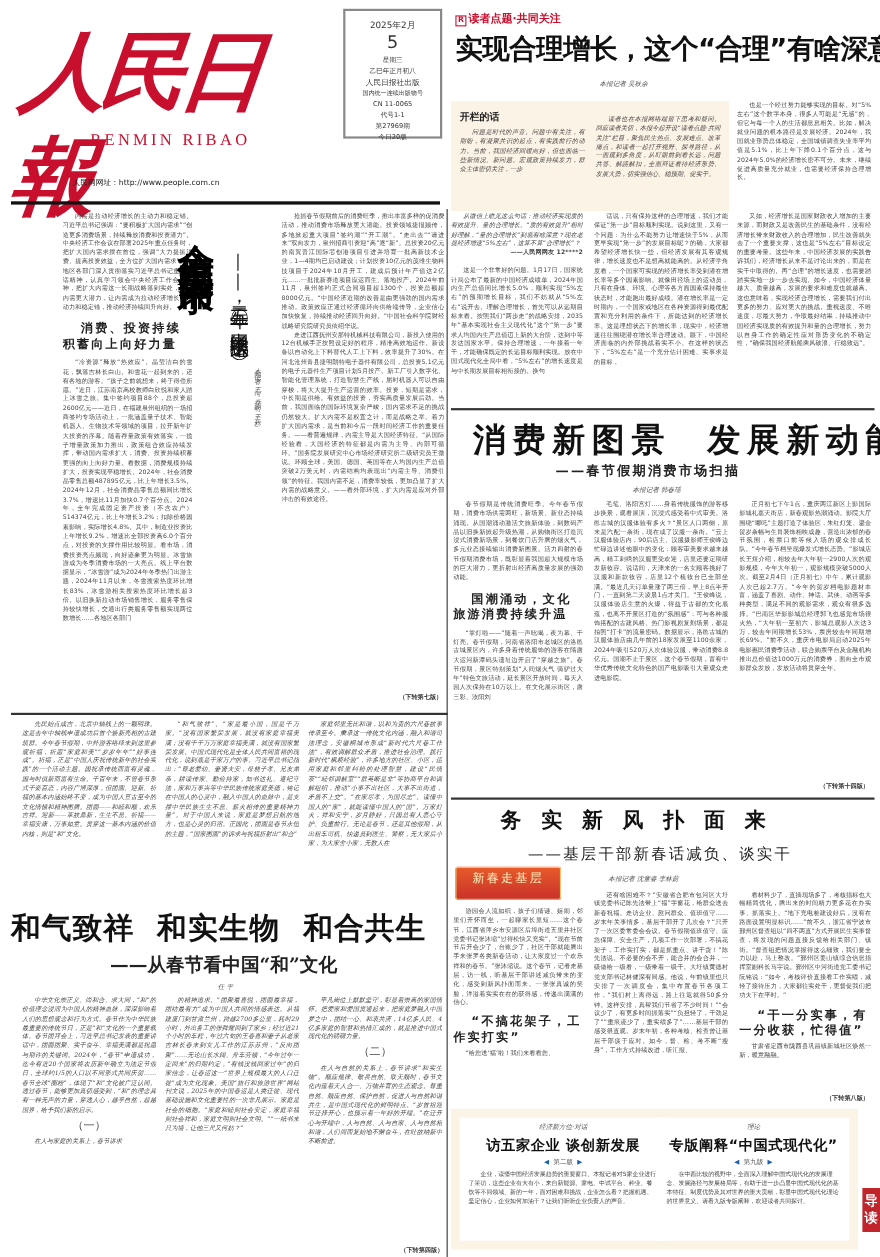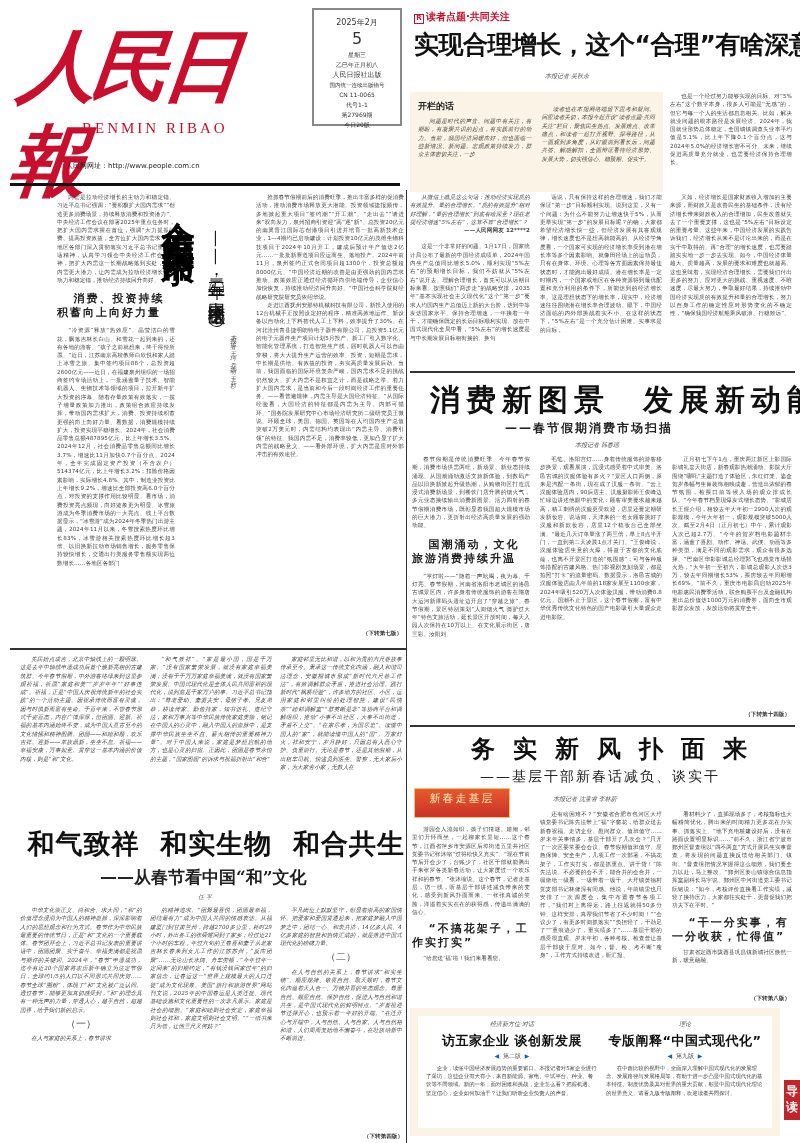--- a/index.html
+++ b/index.html
@@ -145,42 +145,42 @@
 <div class="abs small serif" style="left:20px;top:655px;width:122px;height:155px;overflow:hidden;font-style:italic;">
     <p>先民始点成吉，北京中轴线上的一颗明珠。这是去年中轴线申遗成功后首个焕新亮相的古建筑群。今年春节假期，中外游客络绎来到这里参观祈福，祈愿“家庭和美”“岁岁年年”“好事连成”。祈福，正是“中国人庆祝传统新年的社会实践”的一个活动主题。因祝承传统而富有灵魂，因与时俱新而富有生命。千百年来，不管春节形式千姿百态，内容广博深厚，但团圆、迎新、祈福的基本内涵始终不变，成为中国人亘古至今的文化情愫和精神图腾。团圆——和睦和顺，欢乐吉祥。迎新——革故鼎新，生生不息。祈福——幸福安康，万事如意。贯穿这一基本内涵的价值内核，则是“和”文化。</p>
   </div>
 <div class="abs small serif" style="left:150px;top:655px;width:122px;height:155px;overflow:hidden;font-style:italic;">
     <p>“和气致祥”。“家是最小国，国是千万家。”没有国家繁荣发展，就没有家庭幸福美满；没有千千万万家庭幸福美满，就没有国家繁荣发展。中国式现代化是全体人民共同富裕的现代化，说到底是千家万户的事。习近平总书记指出：“尊老爱幼、妻贤夫安，母慈子孝、兄友弟恭，耕读传家、勤俭持家，知书达礼、遵纪守法，家和万事兴等中华民族传统家庭美德，铭记在中国人的心灵中，融入中国人的血脉中，是支撑中华民族生生不息、薪火相传的重要精神力量”。对于中国人来说，家庭是梦想启航的地方，也是心灵的归宿。正因此，团圆是春节永恒的主题，“国家图圆”的诉求与祝福折射出“和合”</p>
   </div>
 <div class="abs small serif" style="left:280px;top:655px;width:122px;height:155px;overflow:hidden;font-style:italic;">
     <p>家庭邻里无比和谐，以和为贵的六尺巷故事传承至今。秉承这一传统文化内涵，融入和谐司法理念，安徽桐城市形成“新时代六尺巷工作法”，有效调解群众矛盾，推进社会治理。践行新时代“枫桥经验”，许多地方的社区、小区，运用家庭和邻里纠纷的处理智慧，建设“民情茶”“睦邻调解室”“群英断是非”等协商平台和调解组织，推动“小事不出社区，大事不出街道，矛盾不上交”。“在家尽孝，为国尽忠”。读懂中国人的“家”，就能读懂中国人的“国”。万家灯火，祥和安宁，岁月静好，只因总有人悉心守护、负重前行。无论是春节，还是其他假期，从出租车司机、快递员到医生、警察，无大家后小家，为大家舍小家，无数人在</p>
   </div>
 
-<div class="abs" style="left:10px;top:826px;width:395px;text-align:right;font-size:27px;font-weight:900;color:#111;white-space:pre;letter-spacing:1px;">和气致祥  和实生物  和合共生</div>
+<div class="abs" style="left:10px;top:826px;width:395px;text-align:left;font-size:27px;font-weight:900;color:#111;white-space:pre;letter-spacing:1px;">和气致祥  和实生物  和合共生</div>
 <div class="abs serif" style="left:100px;top:866px;font-size:17px;font-weight:bold;color:#222;">——从春节看中国“和”文化</div>
 <div class="abs byline" style="left:198px;top:893px;">任  平</div>
 
 <div class="abs small serif" style="left:20px;top:906px;width:122px;height:237px;overflow:hidden;font-style:italic;">
   <p>中华文化崇正义、尚和合、求大同，“和”的价值理念浸润为中国人的精神血脉，深深影响着人们的思想观念和行为方式。春节作为中华民族最重要的传统节日，正是“和”文化的一个重要载体。春节团拜会上，习近平总书记发表的重要讲话中，团圆团聚、实干奋斗、幸福美满都是祝愿与期许的关键词。2024年，“春节”申遗成功，迄今有近20个国家将农历新年确立为法定节假日，全球约1/5的人口以不同形式共同庆贺……春节全球“圈粉”，体现了“和”文化被广泛认同。透过春节，能够更加真切感受到，“和”的理念具有一种无声的力量，穿透人心，越乎自然，超越国界，给予我们新的启示。</p>
   <div style="text-align:center;font-size:10px;font-style:normal;margin:6px 0;">（一）</div>
   <p>在人与家庭的关系上，春节讲求</p>
 </div>
 <div class="abs small serif" style="left:150px;top:906px;width:122px;height:228px;overflow:hidden;font-style:italic;">
     <p>的精神追求。“团聚最喜悦，团圆最幸福，团结最有力”成为中国人共同的情感表达。从福建厦门到甘肃兰州，跨越2700多公里，耗时29小时，外出务工的张舜耀回到了家乡；经过近21个小时的车程，年过六旬的王春喜和妻子从老家吉林长春来到女儿工作的江苏苏州，“反向团聚”……无论山长水阔、舟车劳顿，“今年过年一定回来”的归期约定，“有钱没钱回家过年”的归家信念，让春运这一“世界上规模最大的人口迁徙”成为文化现象。美国“旅行和旅游世界”网站刊文说，2025年的中国春运是人类迁徙、现代基础设施和文化重要性的一次非凡展示。家庭是社会的细胞。“家庭和睦则社会安定，家庭幸福则社会祥和，家庭文明则社会文明。”“一纸书来只为墙，让他三尺又何妨？”</p>
   </div>
 <div class="abs small serif" style="left:280px;top:906px;width:122px;height:225px;overflow:hidden;font-style:italic;">
   <p>平凡岗位上默默坚守，彰显着崇高的家国情怀。把爱家和爱国贯通起来，把家庭梦融入中国梦之中，团结一心、和衷共济，14亿多人民、4亿多家庭的智慧和热情汇成的，就是推进中国式现代化的磅礴力量。</p>
   <div style="text-align:center;font-size:10px;font-style:normal;margin:6px 0;">（二）</div>
   <p>在人与自然的关系上，春节讲求“和实生物”。顺应规律、敬畏自然、取天顺时，春节文化内蕴着天人合一、万物并育的生态观念。尊重自然、顺应自然、保护自然，促进人与自然和谐共生，是中国式现代化的鲜明特点。“岁首祖迎节迁择开心，也预示着一年好的开端。”在迁开心与开端中，人与自然、人与自家、人与自然相和谐，人们周而复始地不懈奋斗，在吐故纳新中不断前进。</p>
 </div>
 <div class="abs cont" style="left:325px;top:1133px;width:78px;">（下转第四版）</div>
 
 <div class="abs vline" style="left:406px;top:650px;height:493px;"></div>
 
-<div class="abs" style="left:471px;top:733px;font-size:24px;font-weight:900;color:#111;letter-spacing:18px;">务实新风扑面来</div>
+<div class="abs" style="left:455px;top:733px;font-size:19px;font-weight:900;color:#111;letter-spacing:18px;">务实新风扑面来</div>
 <div class="abs serif" style="left:480px;top:768px;font-size:14px;color:#222;letter-spacing:2px;">——基层干部新春话减负、谈实干</div>
 <div class="abs byline" style="left:553px;top:795px;">本报记者  沈童睿  李林蔚</div>
 
 <div class="abs badge-xc">新春走基层</div>
 
 <div class="abs small" style="left:412px;top:825px;width:118px;height:178px;overflow:hidden;">
   <p>游园会人流如织，孩子们猜谜、嬉闹，邻里们开怀而坐，一起聊家长里短……这个春节，江西省萍乡市安源区后埠街道五里井社区党委书记张沐缩“过得松快又充实”。“现在节前节后开会少了，台账少了，社区干部就能腾出手来张罗各类新春活动，让大家度过一个欢乐祥和的春节。”张沐缩说。这个春节，记者走基层，访一线，听基层干部讲述减负带来的变化，感受到新风扑面而来。一张张真诚的笑脸，洋溢着实实在在的获得感，传递出满满的信心。</p>
   <div class="subhead" style="margin:6px 0 4px;text-indent:1.5em;">“不搞花架子，工作实打实”</div>
   <p>“给您送‘福’啦！我们来看看您、</p>
 </div>

